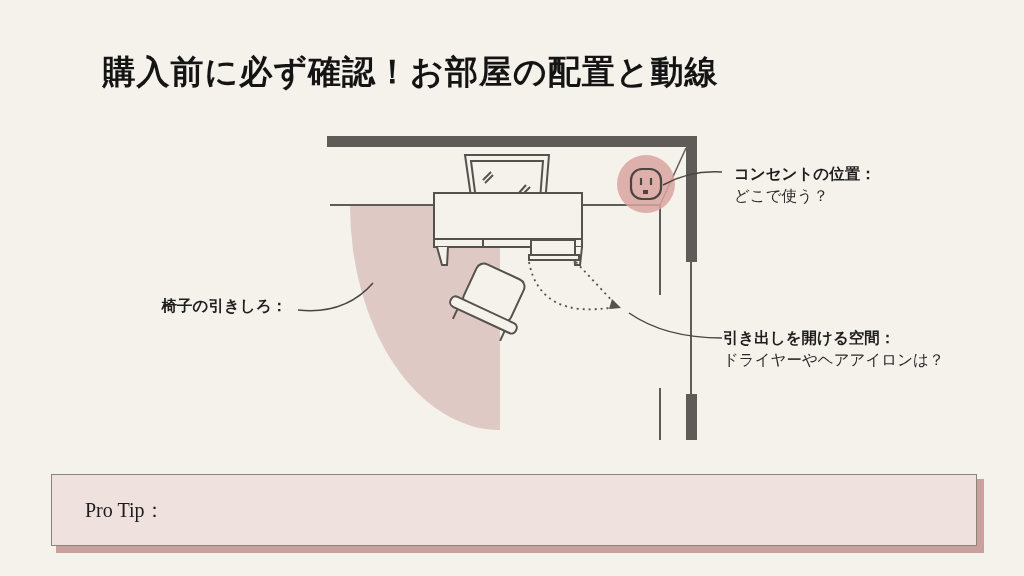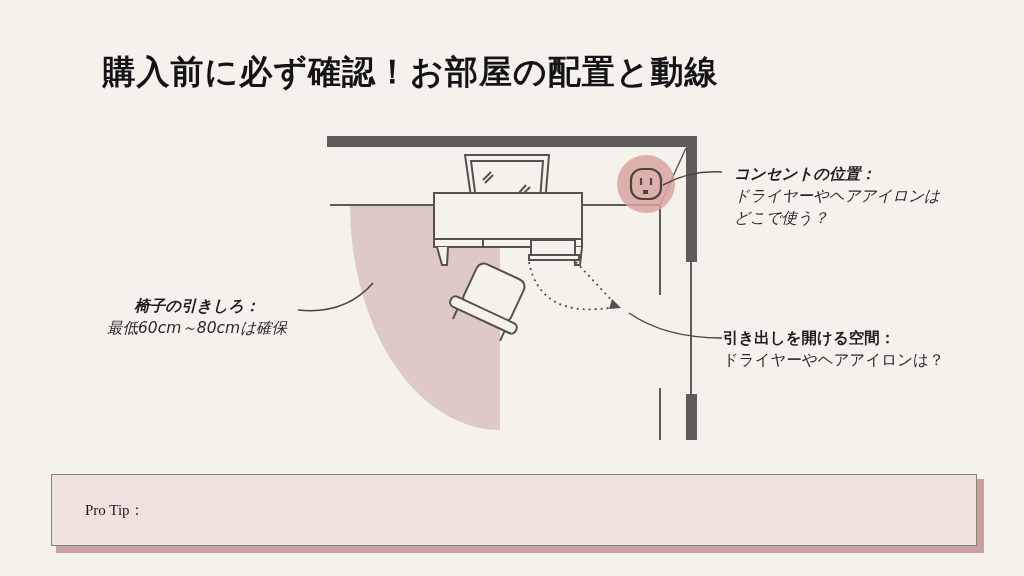--- a/index.html
+++ b/index.html
@@ -11,33 +11,33 @@
     color:#222;
   }
   .title {
     position:absolute; left:0; top:50px; width:821px;
     text-align:center; font-size:33px; font-weight:bold; letter-spacing:1px;
     color:#141414;
   }
   svg.plan { position:absolute; left:0; top:0; }
   .label { position:absolute; font-size:15.5px; line-height:22px; color:#2a2a2a; }
   .label .head { font-weight:bold; color:#1e1e1e; }
-  .label.right-align { text-align:center;font-style:italic; }
+  .label.right-align { text-align:left; }
   .tip-shadow {
     position:absolute; left:56px; top:479px; width:928px; height:74px;
     background:#c9a19c;
   }
   .tip-box {
     position:absolute; left:51px; top:474px; width:926px; height:72px;
     background:#efe1de; border:1px solid #8a8480;
     display:flex; align-items:center;
     box-sizing:border-box; padding-left:33px;
     font-size:18px; color:#1c1c1c;
   }
-  .tip-box .tip-label { font-family:"Liberation Serif", serif; font-size:15px; margin-right:16px; }
+  .tip-box .tip-label { font-family:"Liberation Serif", serif; font-size:20px; margin-right:16px; }
 </style>
 </head>
 <body>
 
 <div class="title">購入前に必ず確認！お部屋の配置と動線</div>
 
 <svg class="plan" width="1024" height="576" viewBox="0 0 1024 576">
 
   <path d="M350 205 L500 205 L500 430 A150 225 0 0 1 350 205 Z" fill="#dfc9c4"></path>
 
@@ -92,29 +92,27 @@
     <rect x="452" y="310" width="72" height="11" rx="5"></rect>
     <line x1="462" y1="321" x2="462" y2="332"></line>
     <line x1="514" y1="321" x2="514" y2="332"></line>
   </g>
 
   <path d="M298 310 Q345 315 373 283" fill="none" stroke="#4a4542" stroke-width="1.5"></path>
   <path d="M663 185 Q690 170 722 172" fill="none" stroke="#4a4542" stroke-width="1.5"></path>
   <path d="M629 313 Q665 338 722 338" fill="none" stroke="#4a4542" stroke-width="1.5"></path>
 </svg>
 
-<div class="label" style="left:734px; top:163px;font-style:italic;">
+<div class="label" style="left:734px; top:163px;">
   <div class="head">コンセントの位置：</div>
-  <div>ドライヤーやヘアアイロンは</div>
   <div>どこで使う？</div>
 </div>
 
 <div class="label right-align" style="right:737px; top:295px;">
   <div class="head">椅子の引きしろ：</div>
-  <div>最低60cm～80cmは確保</div>
 </div>
 
 <div class="label" style="left:723px; top:327px;">
   <div class="head">引き出しを開ける空間：</div>
   <div>ドライヤーやヘアアイロンは？</div>
 </div>
 
 <div class="tip-shadow"></div>
 <div class="tip-box">
   <span class="tip-label">Pro Tip：</span>

